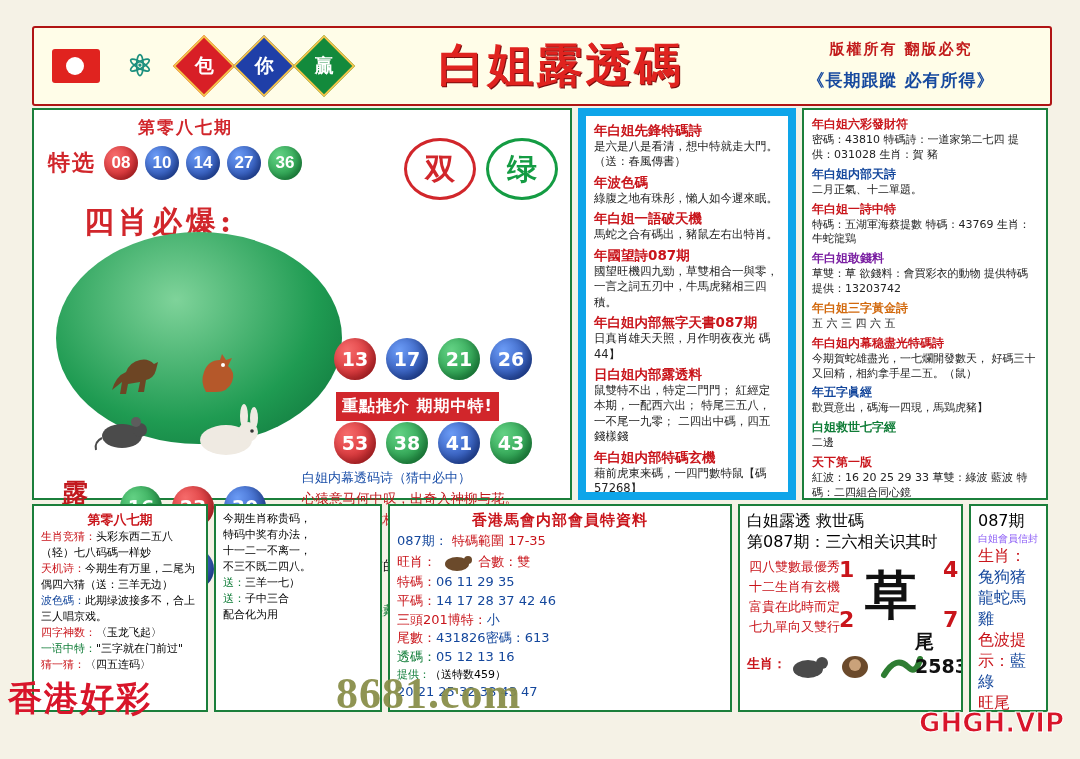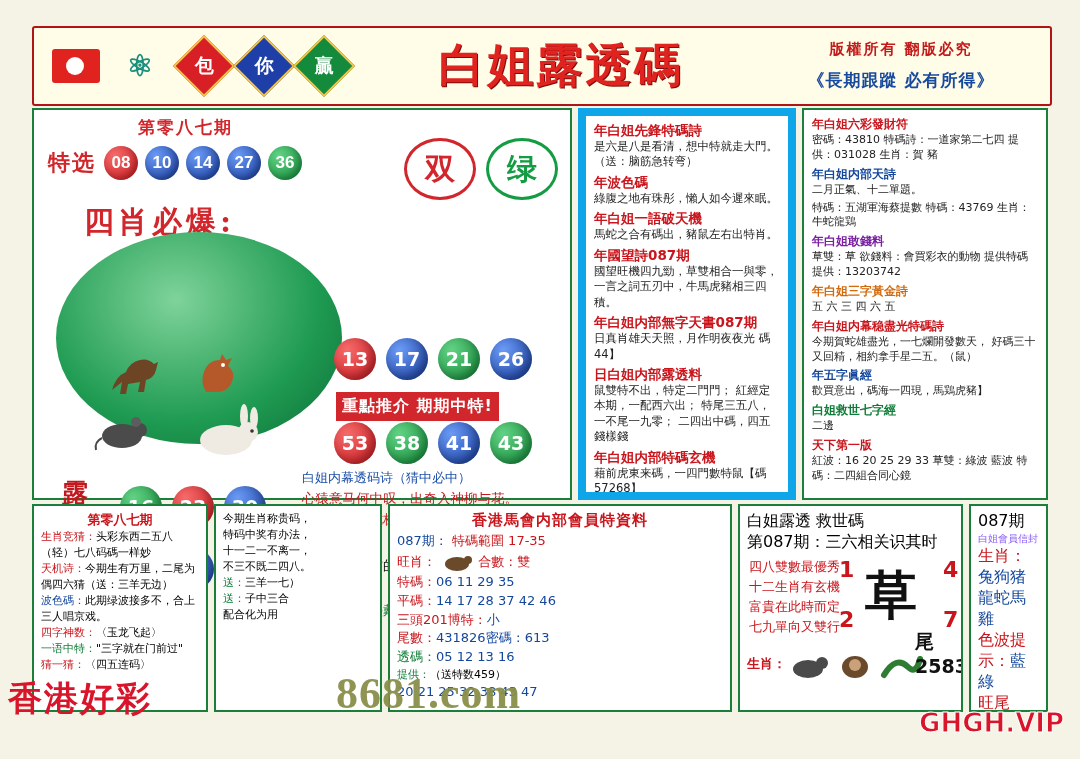--- a/index.html
+++ b/index.html
@@ -288,21 +288,21 @@
           <span class="ball-lg b-blue">37</span>
           <span class="ball-lg b-green">44</span>
         </div>
       </div>
     </div>
 
     <div class="panel-mid">
       <div class="mid-item">
         <div class="mid-h c-red">年白姐先鋒特碼詩</div>
         <div class="mid-t">是六是八是看清，想中特就走大門。
-（送：脑筋急转弯）</div>
+（送：春風傳書）</div>
       </div>
       <div class="mid-item">
         <div class="mid-h c-red">年波色碼</div>
         <div class="mid-t">綠腹之地有珠彤，懶人如今遲來眠。</div>
       </div>
       <div class="mid-item">
         <div class="mid-h c-red">年白姐一語破天機</div>
         <div class="mid-t">馬蛇之合有碼出，豬鼠左右出特肖。</div>
       </div>
       <div class="mid-item">
@@ -337,20 +337,21 @@
       <div class="r-item">
         <div class="r-h c-red">年白姐六彩發財符</div>
         <div class="r-t">密碼：43810 特碼詩：一道家第二七四
 提供：031028 生肖：賀 豬</div>
       </div>
       <div class="r-item">
         <div class="r-h c-blue">年白姐内部天詩</div>
         <div class="r-t">二月正氣、十二單題。</div>
       </div>
       <div class="r-item">
+        <div class="r-h c-red">年白姐一詩中特</div>
         <div class="r-t">特碼：五湖軍海蔡提數
 特碼：43769 生肖：牛蛇龍鶏</div>
       </div>
       <div class="r-item">
         <div class="r-h c-pur">年白姐敢錢料</div>
         <div class="r-t">草雙：草 欲錢料：會買彩衣的動物
 提供特碼提供：13203742</div>
       </div>
       <div class="r-item">
         <div class="r-h c-orange">年白姐三字黃金詩</div>

